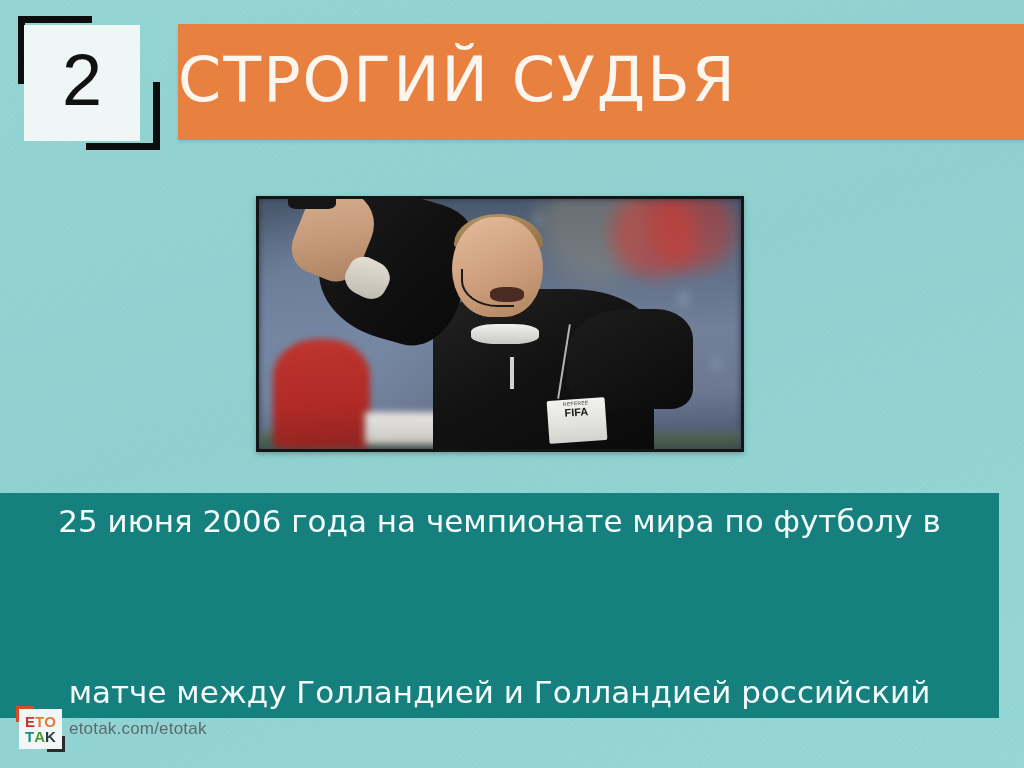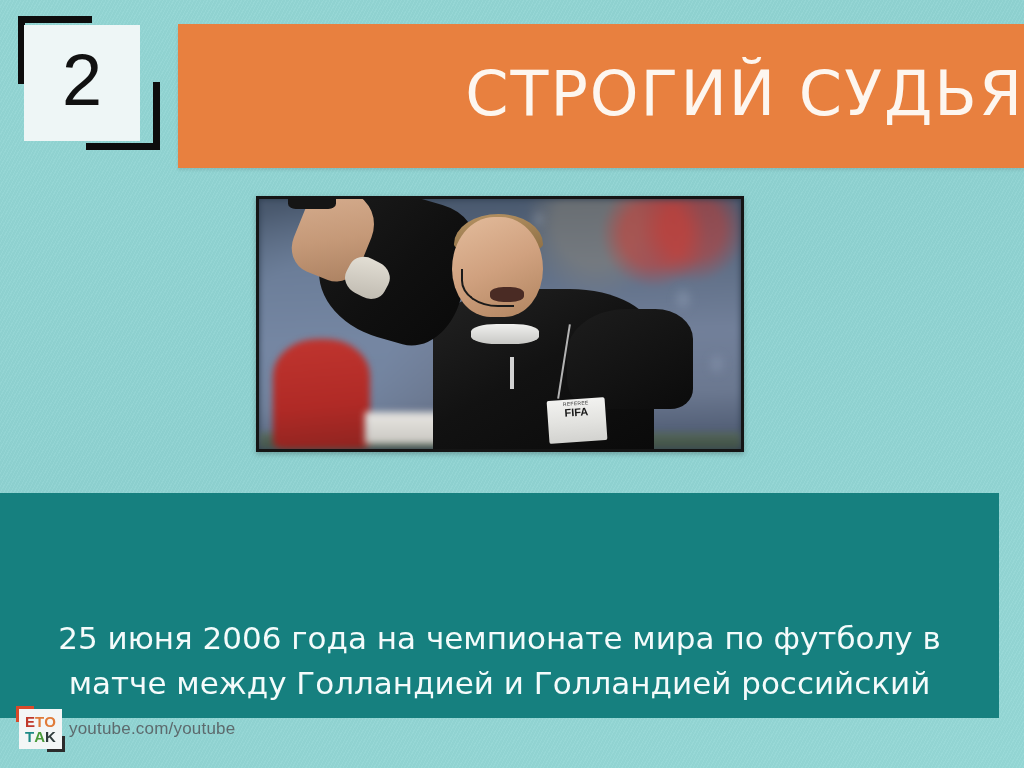--- a/index.html
+++ b/index.html
@@ -46,23 +46,23 @@
     display:flex; align-items:center; justify-content:center;
     font-size:72px; font-weight:400; color:#111;
     font-family:"Liberation Sans", sans-serif;
     line-height:1;
     padding-bottom:6px;
   }
 
   
   #title-bar {
     position:absolute; left:178px; top:24px;
-    width:846px; height:144px;
+    width:846px; height:116px;
     background:#e8803f;
-    display:flex; align-items:center; justify-content:flex-end;
+    display:flex; align-items:center; justify-content:flex-start;
     box-shadow:0 2px 3px rgba(0,0,0,0.10);
   }
   #title-text {
     color:#fdf6ef;
     font-size:62px;
     font-weight:400;
     letter-spacing:2px;
     font-family:"DejaVu Sans", sans-serif;
     white-space:nowrap;
     line-height:1;
@@ -223,22 +223,22 @@
 
   
   #text-panel {
     position:absolute; left:0; top:493px;
     width:999px; height:225px;
     background:#16807f;
   }
   #body-text {
     width:100%; height:100%;
     display:flex; flex-direction:column;
-    align-items:center; justify-content:flex-end;
-    padding:6px 26px 12px 26px;
+    align-items:center; justify-content:space-between;
+    padding:6px 26px 3px 26px;
   }
   .body-line {
     color:#f4fbfb;
     font-size:31px;
     line-height:1.46;
     font-family:"DejaVu Sans", sans-serif;
     white-space:nowrap;
     text-align:center;
   }
 
@@ -338,16 +338,16 @@
         <span class="lg-e">E</span>
         <span class="lg-t1">T</span>
         <span class="lg-o">O</span>
       </div>
       <div class="logo-row">
         <span class="lg-t2">T</span>
         <span class="lg-a">A</span>
         <span class="lg-k">K</span>
       </div>
     </div>
-    <div id="logo-url">youtube.com/youtube</div>
+    <div id="logo-url">etotak.com/etotak</div>
   </div>
 
 </div>
 
 </body></html>

